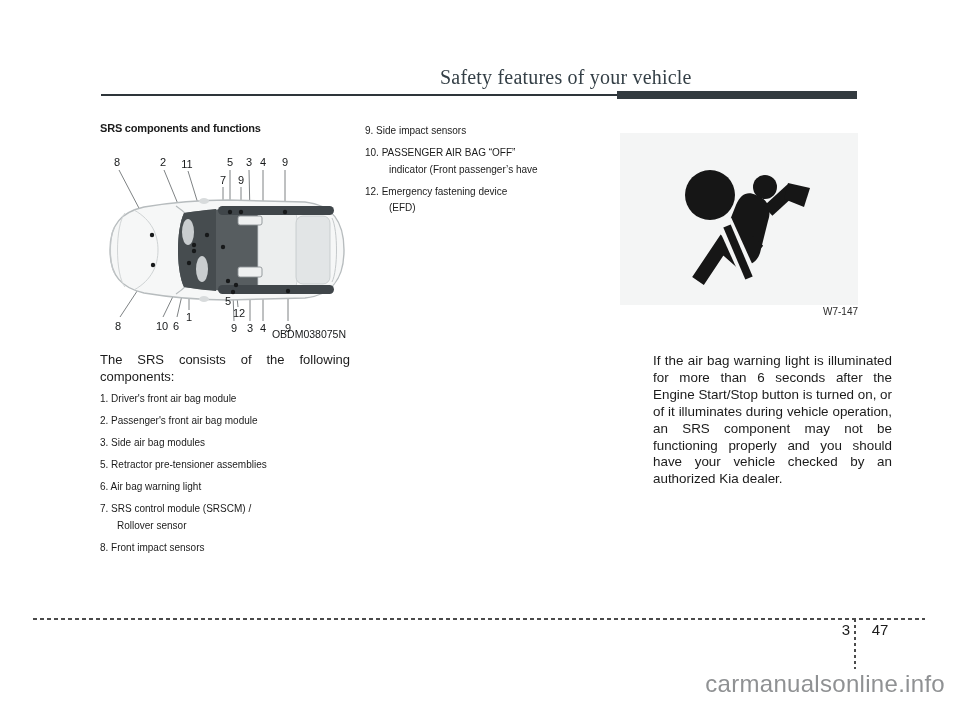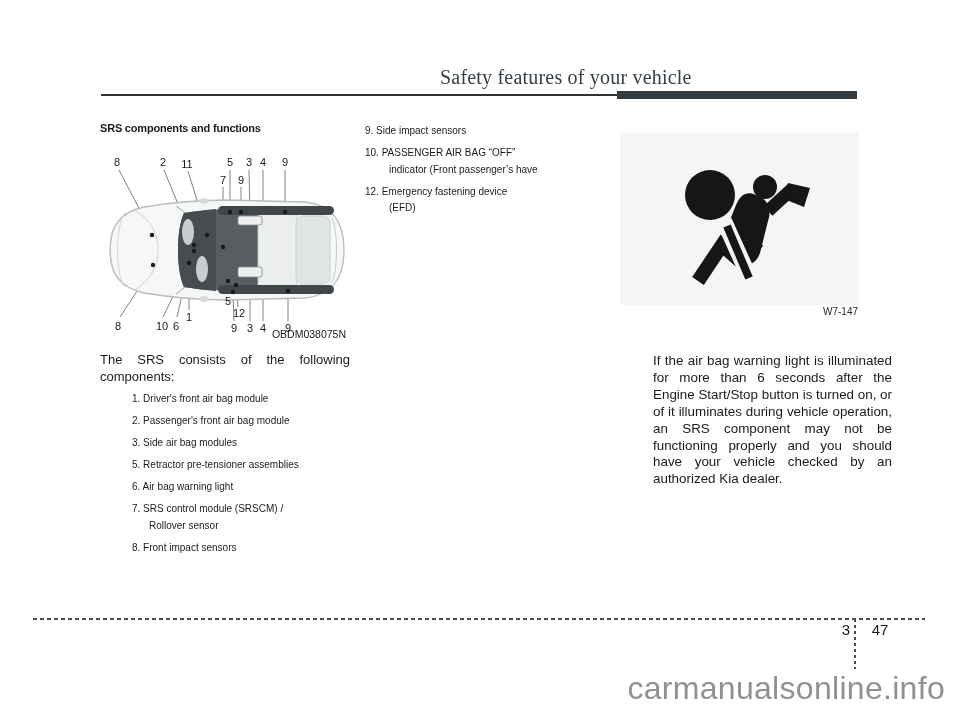--- a/index.html
+++ b/index.html
@@ -20,40 +20,40 @@
   .hdr-title{
     position:absolute;left:440px;top:66px;width:417px;text-align:left;
     font-family:"Liberation Serif",serif;font-size:20px;color:#343f46;letter-spacing:.2px;
   }
   
   .sec-heading{position:absolute;left:100px;top:122px;width:260px;font-size:11px;font-weight:bold;letter-spacing:-.2px;}
   .diagram{position:absolute;left:100px;top:150px;width:250px;height:194px;}
   .diagram svg{width:100%;height:100%;display:block;}
   .intro{position:absolute;left:100px;top:352px;width:250px;font-size:13px;line-height:16.8px;text-align:justify;}
   .list{position:absolute;font-size:10px;line-height:16.6px;}
-  .list-left{left:100px;top:391px;width:256px;margin-left:32px;}
+  .list-left{left:100px;top:391px;width:256px;}
   .list-mid{left:365px;top:123px;width:252px;}
   .item{margin-bottom:5.4px;}
   .ln{white-space:nowrap;}
   .list-left .ln.cont{padding-left:17px;}
   .list-mid .ln.cont{padding-left:24px;}
   
   .figure-box{position:absolute;left:620px;top:133px;width:238px;height:172px;background:var(--figure_bg);}
   .figure-box svg{width:100%;height:100%;display:block;}
   .figure-code-right{position:absolute;left:620px;top:306px;width:238px;text-align:right;font-size:10px;color:#2a2a2a;}
   .paragraph{position:absolute;left:653px;top:325px;width:239px;font-size:13.4px;line-height:16.9px;text-align:justify;margin-top:28px;}
   
   .dash-h{position:absolute;left:33px;top:618px;width:892px;height:2px;
     background-image:repeating-linear-gradient(to right,#4b4b4b 0 4px,transparent 4px 7px);}
   .dash-v{position:absolute;left:854px;top:619px;width:2px;height:50px;
     background-image:repeating-linear-gradient(to bottom,#4b4b4b 0 3px,transparent 3px 6px);}
   .foot-chapter{position:absolute;left:815px;top:621px;width:35px;text-align:right;font-size:15px;}
   .foot-page{position:absolute;left:860px;top:621px;width:40px;text-align:center;font-size:15px;}
   .watermark{position:absolute;left:545px;top:670px;width:400px;text-align:right;
-    font-size:32px;color:var(--watermark);letter-spacing:.3px;}
+    font-size:24px;color:var(--watermark);letter-spacing:.3px;}
   
   .num-label{font-family:"Liberation Sans",sans-serif;font-size:11px;fill:#17191a;}
   .code-label{font-family:"Liberation Sans",sans-serif;font-size:10.5px;fill:#17191a;}
   .leader{stroke:#5d6265;stroke-width:.8;fill:none;}
   .dot{fill:#17191a;}
 </style>
 </head>
 <body>
 
 <div id="page">

